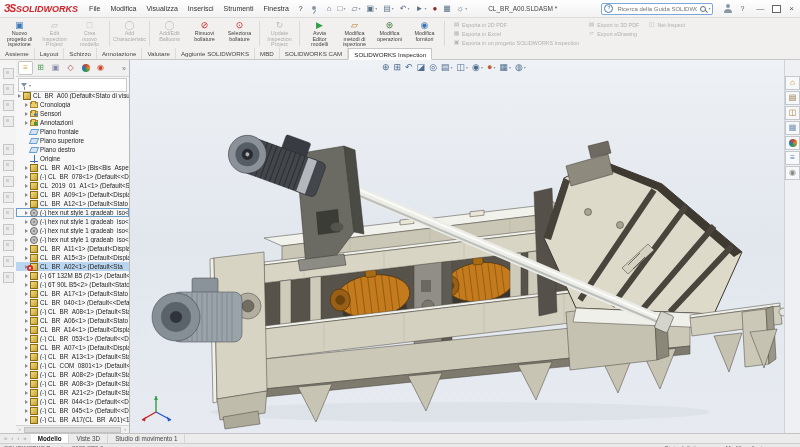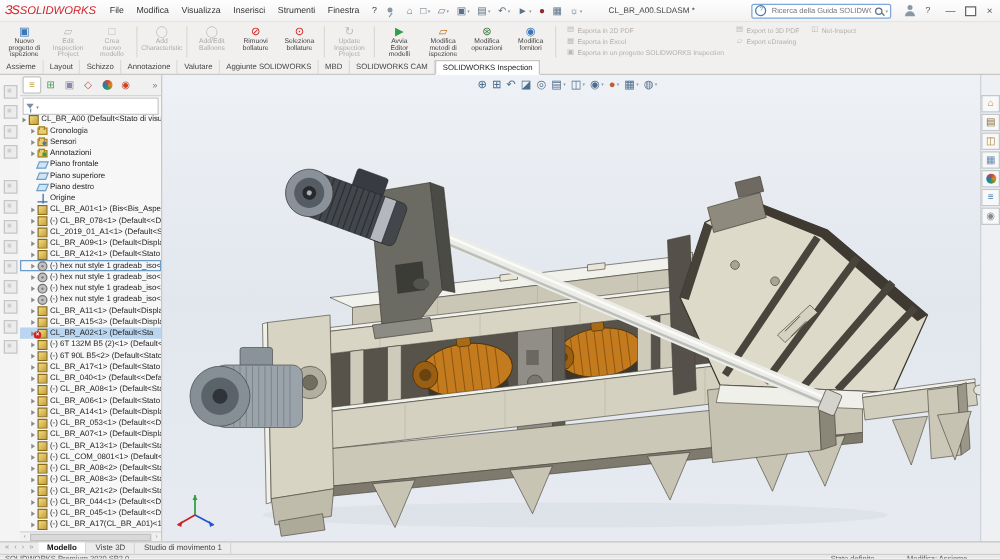--- a/index.html
+++ b/index.html
@@ -1,21 +1,21 @@
 <!DOCTYPE html>
 <html style="--accent: #d1232a;"><head>
 <meta charset="utf-8">
 <style>
   html,body{margin:0;padding:0;background:#fff;}
   #app{position:relative;width:800px;height:447px;overflow:hidden;font-family:"Liberation Sans",sans-serif;
        -webkit-font-smoothing:antialiased;background:#fff;user-select:none;}
   
   #titlebar{position:absolute;left:0;top:0;width:800px;height:18px;background:linear-gradient(#fefefe,#f2f2f2);
     border-bottom:1px solid #dcdcdc;display:flex;align-items:center;box-sizing:border-box;}
-  #logo{display:flex;align-items:baseline;margin:0 6px 0 4px;color:var(--accent);font-weight:normal;font-style:italic;text-align:right;}
+  #logo{display:flex;align-items:baseline;margin:0 6px 0 4px;color:var(--accent);font-weight:bold;font-style:italic;text-align:right;}
   #logo .lg-pre{font-size:10px;letter-spacing:-1px;margin-right:1px;}
   #logo .lg-txt{font-size:9px;letter-spacing:0px;}
   #menus{display:flex;height:100%;align-items:center;}
   .menu-item{font-size:7px;color:#333;padding:0 5px;line-height:18px;cursor:default;}
   #pin{width:8px;height:8px;margin:0 6px 0 2px;position:relative;}
   #pin::before{content:"";position:absolute;left:2px;top:1px;width:4px;height:4px;border-radius:50%;background:#8a98a6;}
   #pin::after{content:"";position:absolute;left:4px;top:5px;width:1px;height:4px;background:#8a98a6;transform:rotate(35deg);}
   #qtb{display:flex;align-items:center;}
   .qbtn{display:flex;align-items:center;height:14px;padding:0 2px;margin:0 1px;border-radius:2px;}
   .qglyph{font-size:8px;color:#5b7186;line-height:14px;}

